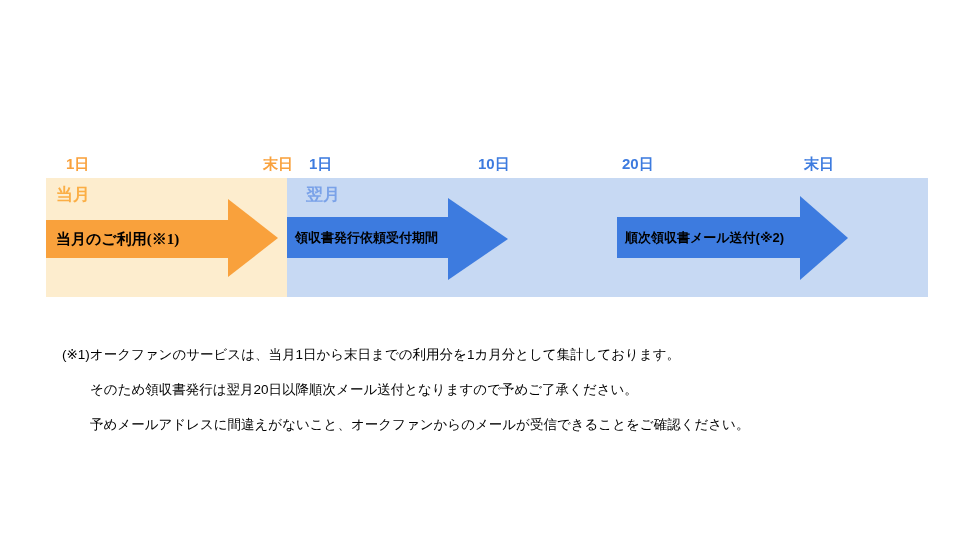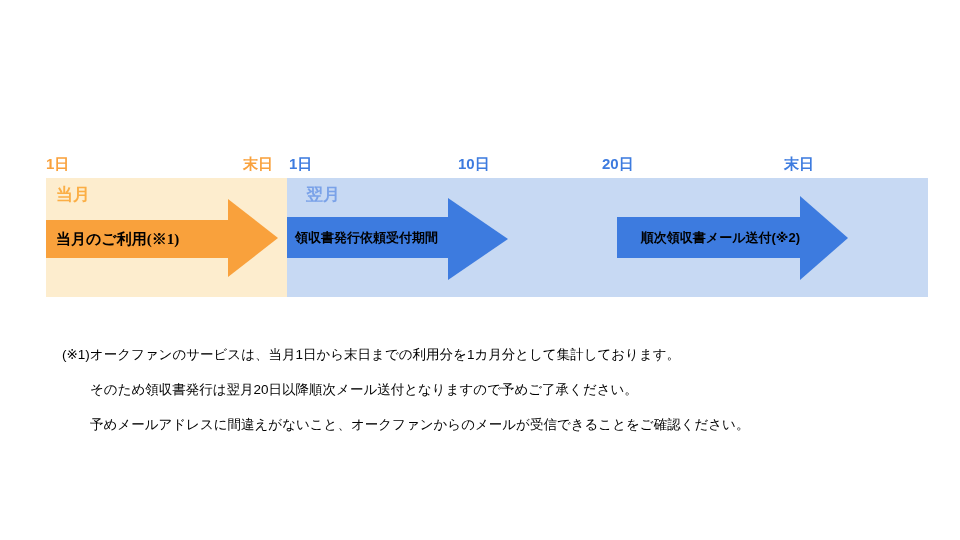--- a/index.html
+++ b/index.html
@@ -15,20 +15,21 @@
     background: #ffffff;
     overflow: hidden;
   }
   
   .tick {
     position: absolute;
     top: 155px;
     font-size: 15px;
     font-weight: bold;
     white-space: nowrap;
+    margin-left: 20px;
   }
   .tick.orange { color: var(--orange-accent, #F9A13C); }
   .tick.blue   { color: var(--blue-accent, #3D7BDF); }
 
   
   .month-box {
     position: absolute;
     top: 178px;
     height: 119px;
   }
@@ -87,21 +88,20 @@
     border-top: 41px solid transparent;
     border-bottom: 41px solid transparent;
     border-left: 60px solid var(--blue-accent, #3D7BDF);
   }
   .arrow.blue-arrow-1 .arrow-label { font-size: 13px; padding-left: 8px; }
 
   .arrow.blue-arrow-2 { left: 617px; top: 196px; width: 231px; height: 84px; }
   .arrow.blue-arrow-2 .arrow-body {
     left: 0; top: 21px; width: 183px; height: 41px;
     background: var(--blue-accent, #3D7BDF);
-    justify-content: flex-end;
   }
   .arrow.blue-arrow-2 .arrow-head {
     left: 183px; top: 0;
     border-top: 42px solid transparent;
     border-bottom: 42px solid transparent;
     border-left: 48px solid var(--blue-accent, #3D7BDF);
   }
   .arrow.blue-arrow-2 .arrow-label { font-size: 13px; padding-left: 8px; }
 
   

